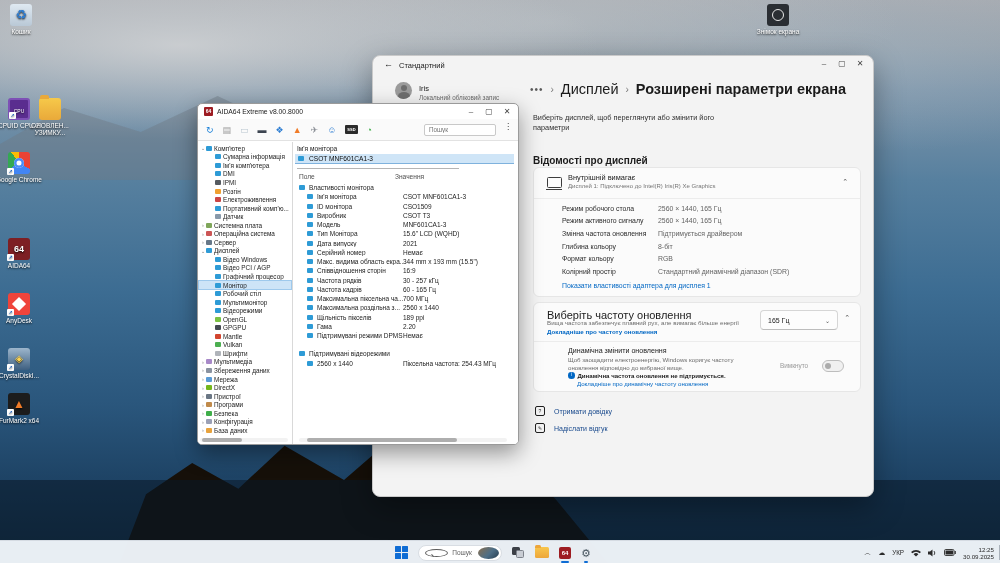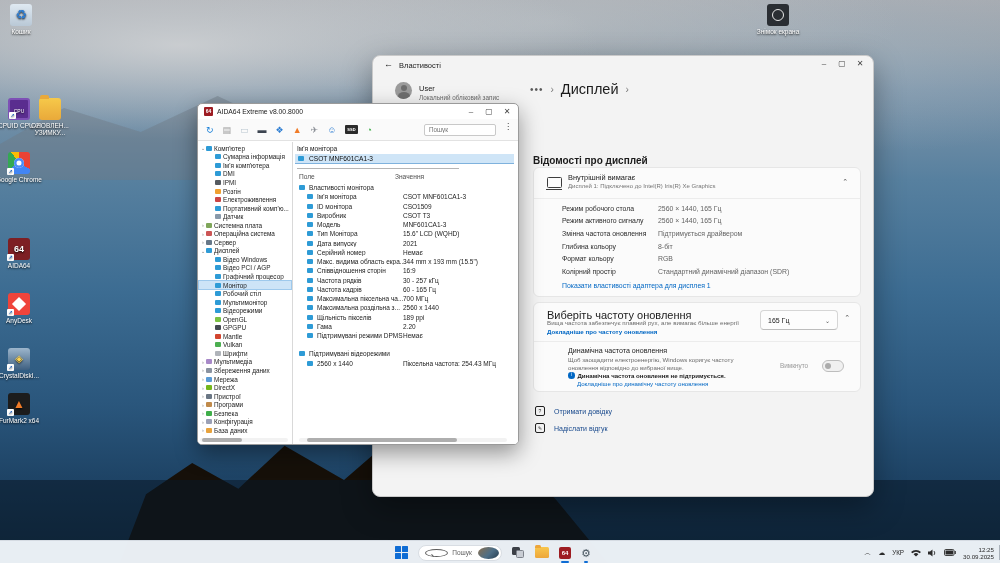--- a/index.html
+++ b/index.html
@@ -199,38 +199,40 @@
   <div class="art art-furmark">▲<div class="shortcut">↗</div></div>
   <div>FurMark2 x64</div>
 </div>
 <div class="dicon abs" style="left:752px;top:4px;">
   <div class="art art-image"></div>
   <div>Знімок екрана</div>
 </div>
 
 <div id="settings" class="abs">
   <span class="s-back abs">←</span>
-  <span class="s-title abs">Властивості</span>
+  <span class="s-title abs">Стандартний</span>
   <div class="s-controls abs">
     <div class="wbtn">–</div>
     <div class="wbtn">▢</div>
     <div class="wbtn">✕</div>
   </div>
 
   <div class="avatar abs"></div>
-  <div class="uname abs">User</div>
+  <div class="uname abs">Iris</div>
   <div class="utype abs">Локальний обліковий запис</div>
 
   <div class="crumbs abs">
     <span class="crumb-dots">•••</span>
     <span class="crumb-sep">›</span>
     <span class="crumb-a">Дисплей</span>
     <span class="crumb-sep">›</span>
-  </div>
-
+    <span class="crumb-b">Розширені параметри екрана</span>
+  </div>
+
+  <div class="sel-label abs">Виберіть дисплей, щоб переглянути або змінити його параметри</div>
 
   <div class="sect-head abs">Відомості про дисплей</div>
 
   <div class="card abs" id="card1">
     <div class="lap-icon abs"></div>
     <div class="card-title abs">Внутрішній вимагає</div>
     <div class="card-sub abs">Дисплей 1: Підключено до Intel(R) Iris(R) Xe Graphics</div>
     <span class="chev" style="right:12px;top:10px;">⌃</span>
     <div class="divider" style="top:30px;"></div>
     <div class="abs" id="display-rows" style="left:28px;top:34px;width:292px;">
@@ -267,21 +269,21 @@
     <div class="c2-desc abs">
       <span>Вища частота забезпечує плавний рух, але вимагає більше енергії</span>
       <span class="blink">Докладніше про частоту оновлення</span>
     </div>
     <div class="dd" id="dd-rate">
       <span>165 Гц</span>
       <span style="color:#4f4f4f;font-size:6px;">⌄</span>
     </div>
     <span class="chev" style="right:10px;top:11px;">⌃</span>
     <div class="divider" style="top:38px;"></div>
-    <div class="dyn-title abs">Динамічна частота оновлення</div>
+    <div class="dyn-title abs">Динамічна змінити оновлення</div>
     <div class="dyn-desc abs">Щоб заощадити електроенергію, Windows коригує частоту оновлення відповідно до вибраної вище.</div>
     <div class="toggle-label abs">Вимкнуто</div>
     <div class="toggle abs"></div>
     <div class="warn-row abs">
       <span class="info-i">i</span>
       <span class="warn-txt">Динамічна частота оновлення не підтримується.</span>
     </div>
     <div class="dyn-link abs link">Докладніше про динамічну частоту оновлення</div>
   </div>
 

